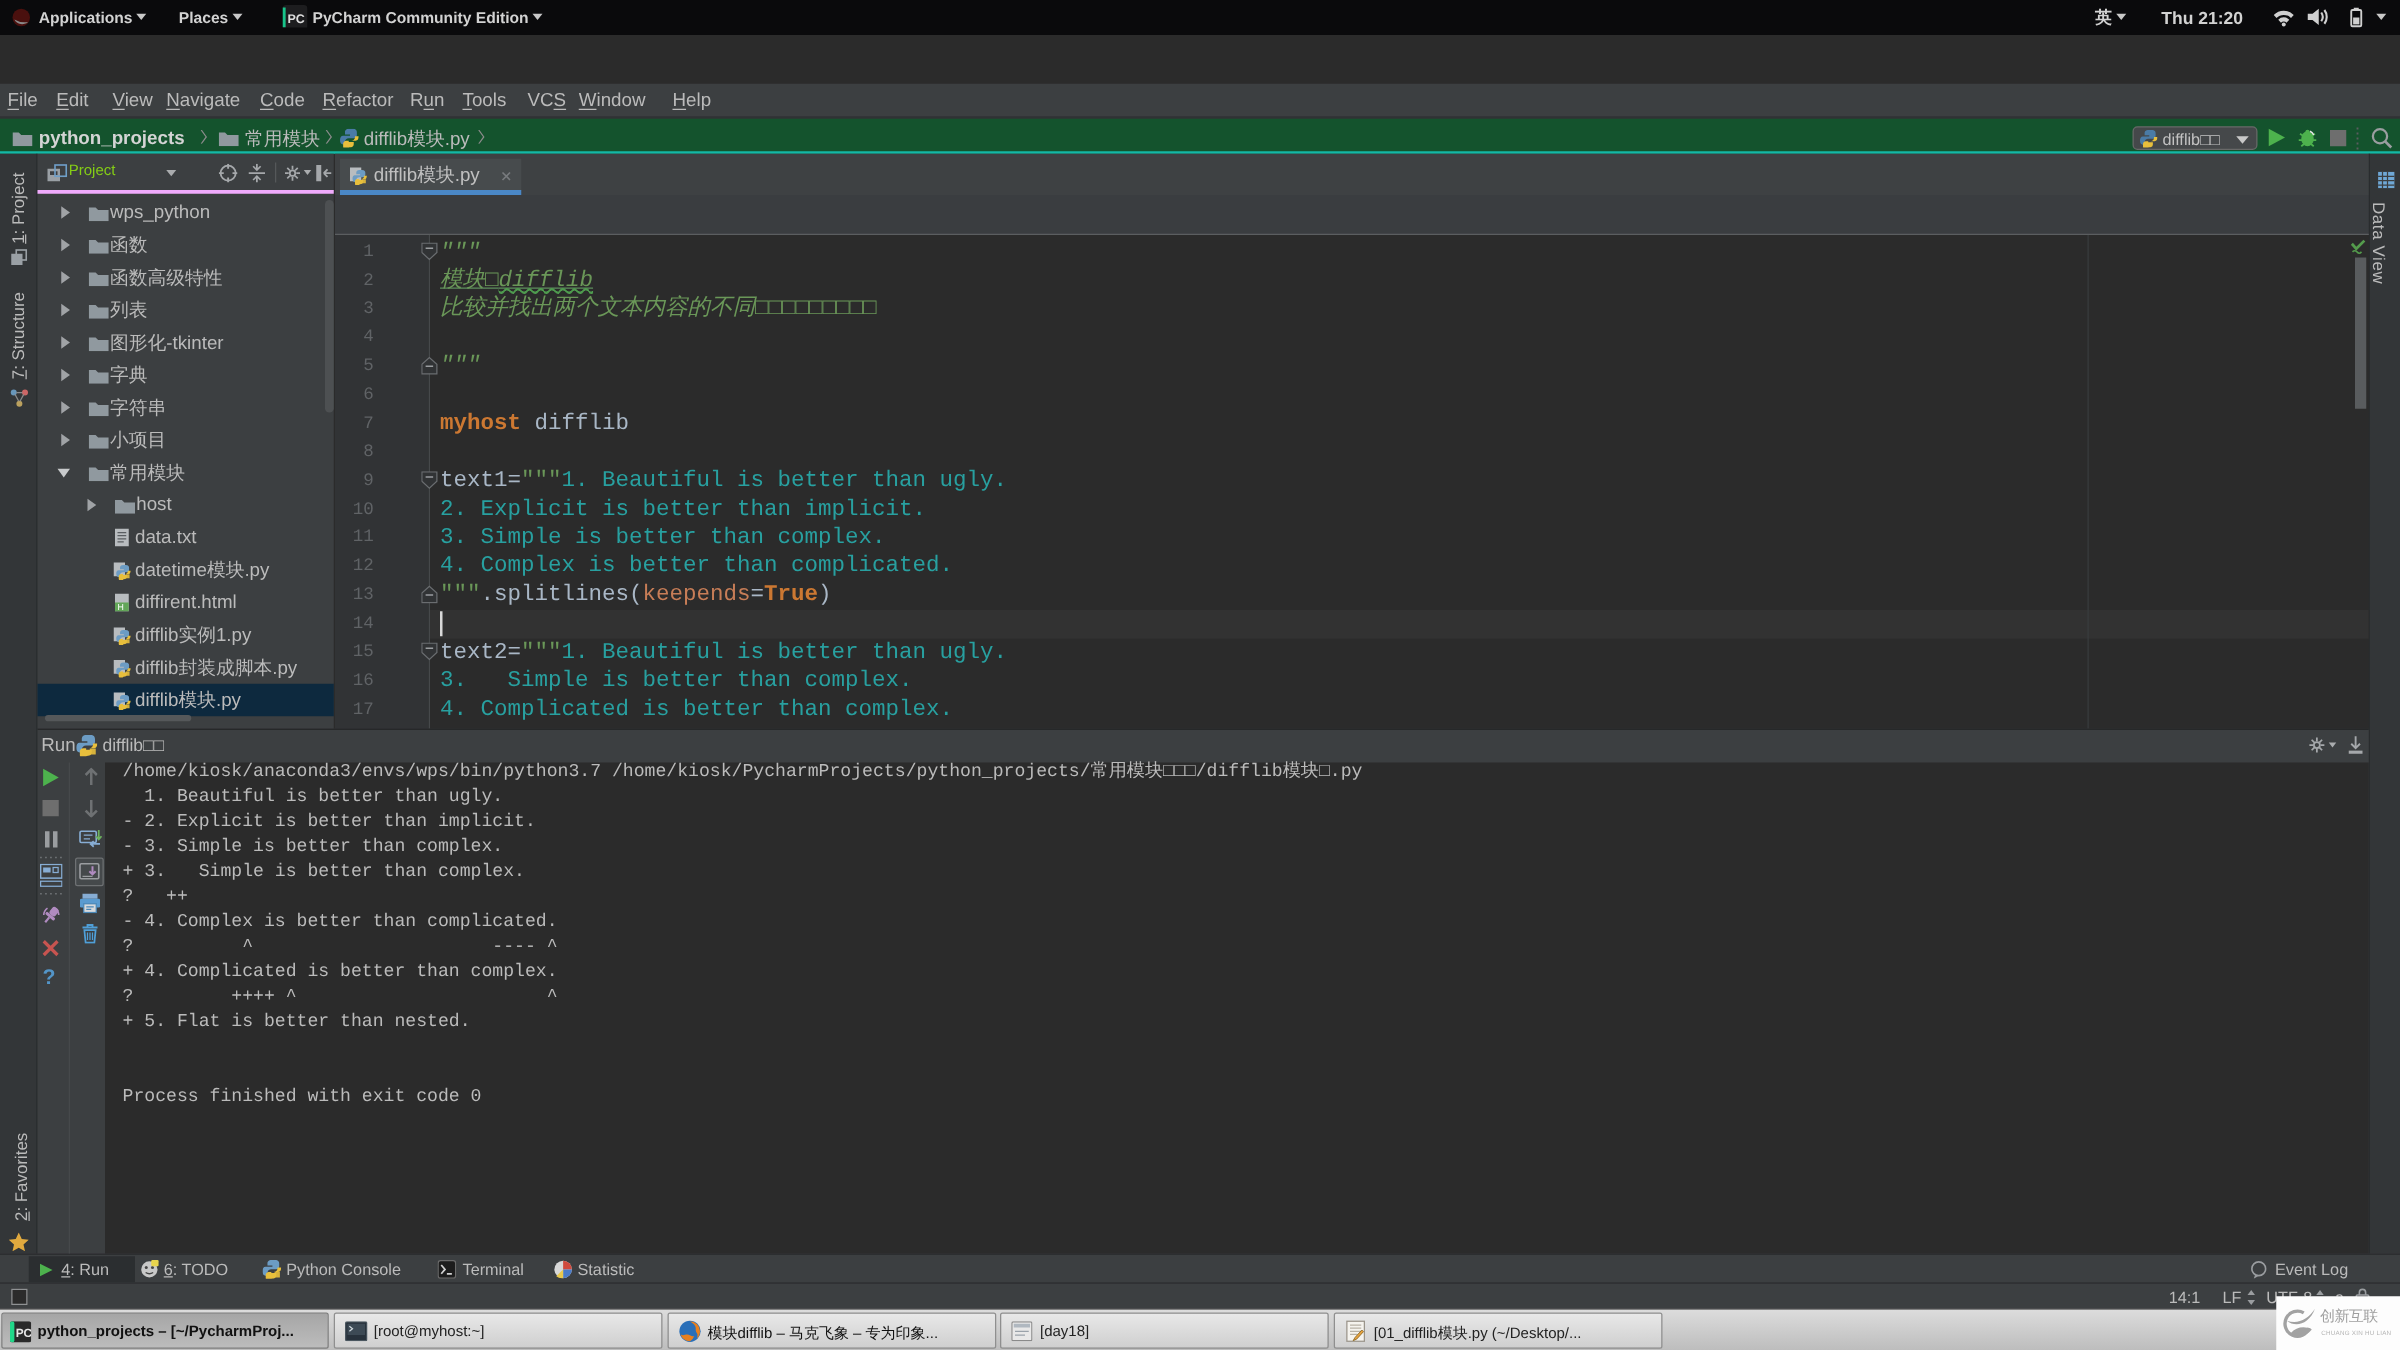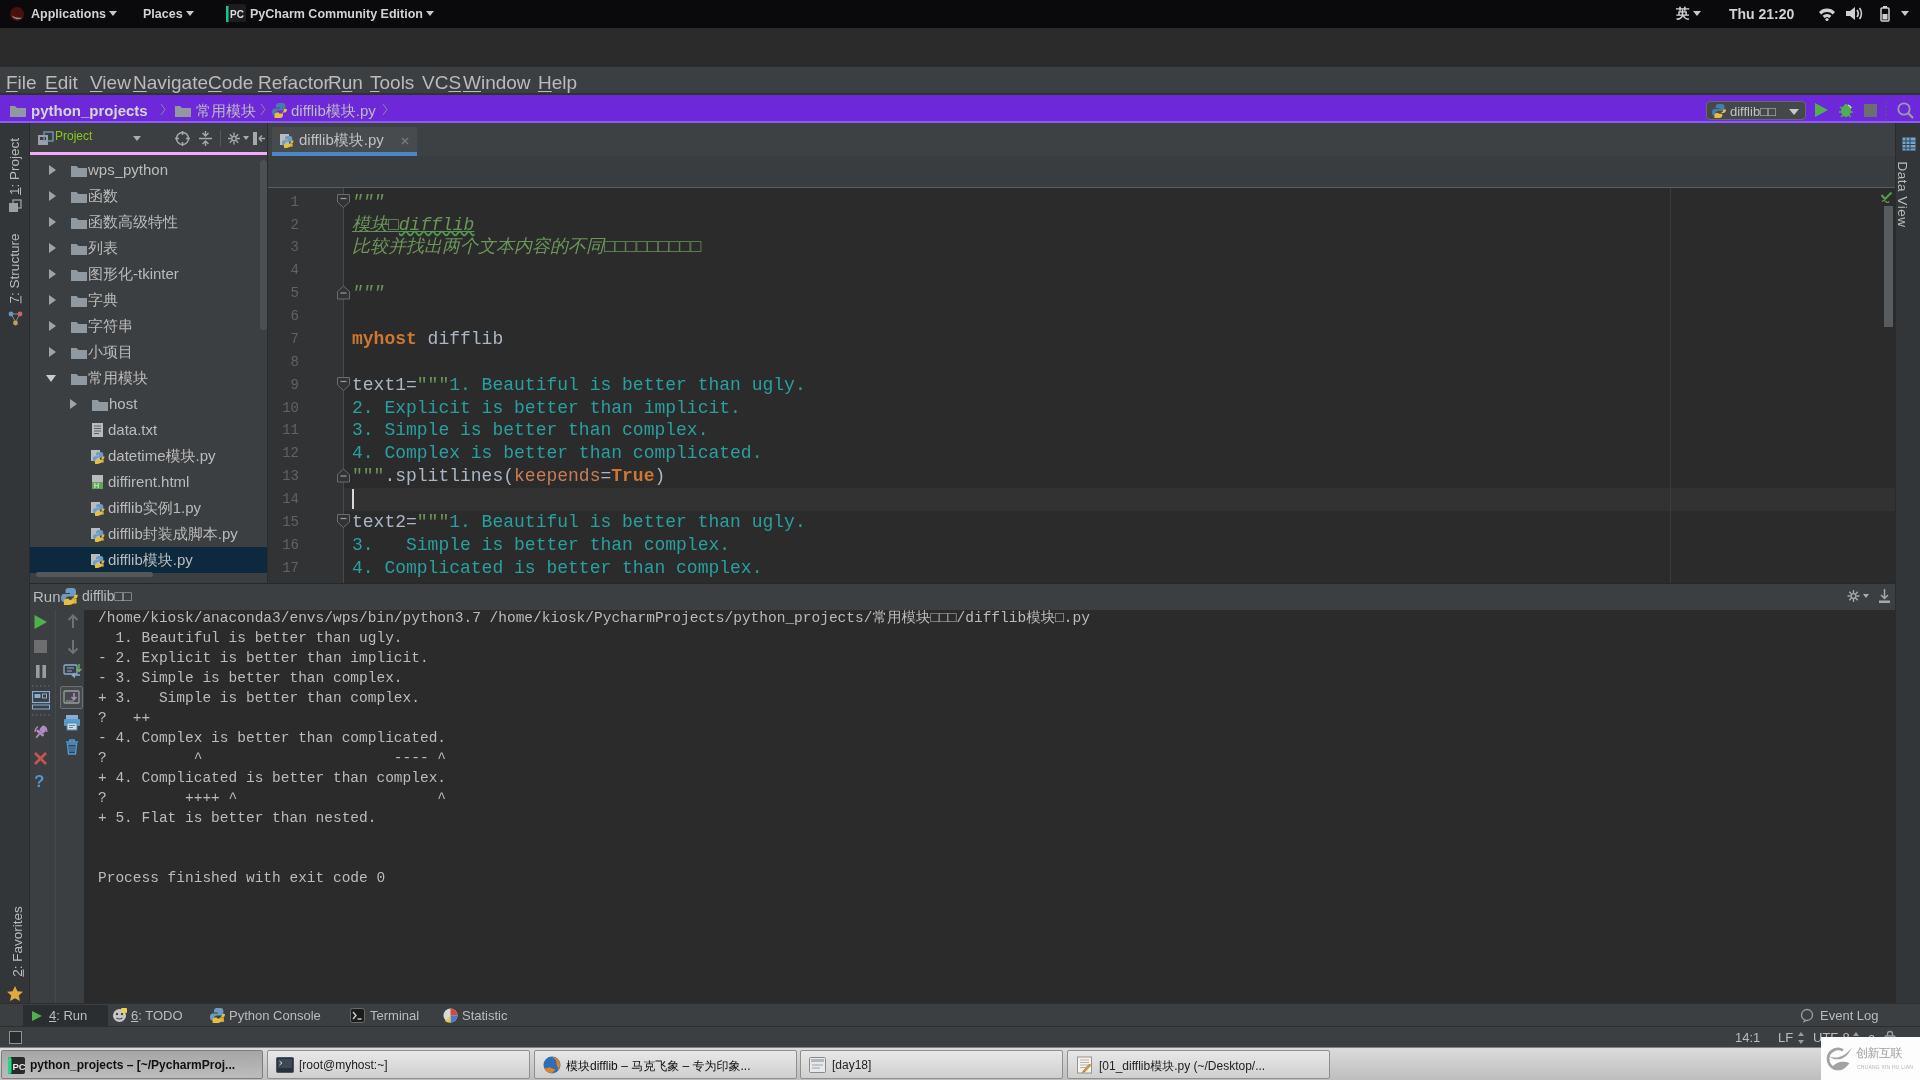--- a/index.html
+++ b/index.html
@@ -7,25 +7,25 @@
 .ab{position:absolute}
 
 #gbar{left:0;top:0;width:1920px;height:28px;background:#0a0a0c;color:#d2d2d2;font-size:13.5px;font-weight:bold}
 #gbar .it{position:absolute;top:5px;height:18px;line-height:18px}
 .carG{display:inline-block;width:0;height:0;border-left:4px solid transparent;border-right:4px solid transparent;border-top:5px solid #c8c8c8;vertical-align:2px}
 
 #tbar{left:0;top:28px;width:1920px;height:39px;background:linear-gradient(#fbfbfb,#d2d2d2);border-bottom:1px solid #8e8e8e}
 #tbar .tt{position:absolute;top:11px;width:100%;text-align:center;font-size:14.5px;font-weight:bold;color:#3f4e5a}
 .wbtn{position:absolute;top:11px;color:#4b4b4b;font-size:14px;font-weight:bold}
 
-#mbar{left:0;top:67px;width:1920px;height:28px;background:#3c3f41;color:#bbbbbb;font-size:19px;border-bottom:2px solid #2f3234}
+#mbar{left:0;top:67px;width:1920px;height:28px;background:#3c3f41;color:#bbbbbb;font-size:15px;border-bottom:2px solid #2f3234}
 #mbar span{position:absolute;top:5px}
 #mbar u{text-decoration-thickness:1px;text-underline-offset:2px}
 
-#nbar{left:0;top:95px;width:1920px;height:28px;background:#6d28d9;color:#bbbbbb;font-size:15px;border-bottom:2px solid #8b5cf6}
+#nbar{left:0;top:95px;width:1920px;height:28px;background:#14532d;color:#bbbbbb;font-size:15px;border-bottom:2px solid #14b8a6}
 .crumb{position:absolute;top:7px}
 .chev{position:absolute;top:9px;width:6px;height:11px;color:#8a8a8a}
 
 #lstripe{left:0;top:123px;width:30px;height:880px;background:#333638;border-right:1px solid #292c2e}
 #rstripe{left:1895px;top:123px;width:25px;height:880px;background:#333638;border-left:1px solid #292c2e}
 .vlab{position:absolute;color:#bbbbbb;font-size:13.5px;white-space:nowrap}
 #pj{left:30px;top:123px;width:237px;height:460px;background:#3c3f41}
 #pjh{position:absolute;left:0;top:0;width:237px;height:32px;border-bottom:3px solid #f0abfc;color:#84cc16;font-size:12px}
 .tr{position:absolute;left:0;width:237px;height:26px;color:#bbbbbb;font-size:15px;white-space:nowrap}
 .tr .tx{position:absolute;top:4px}

